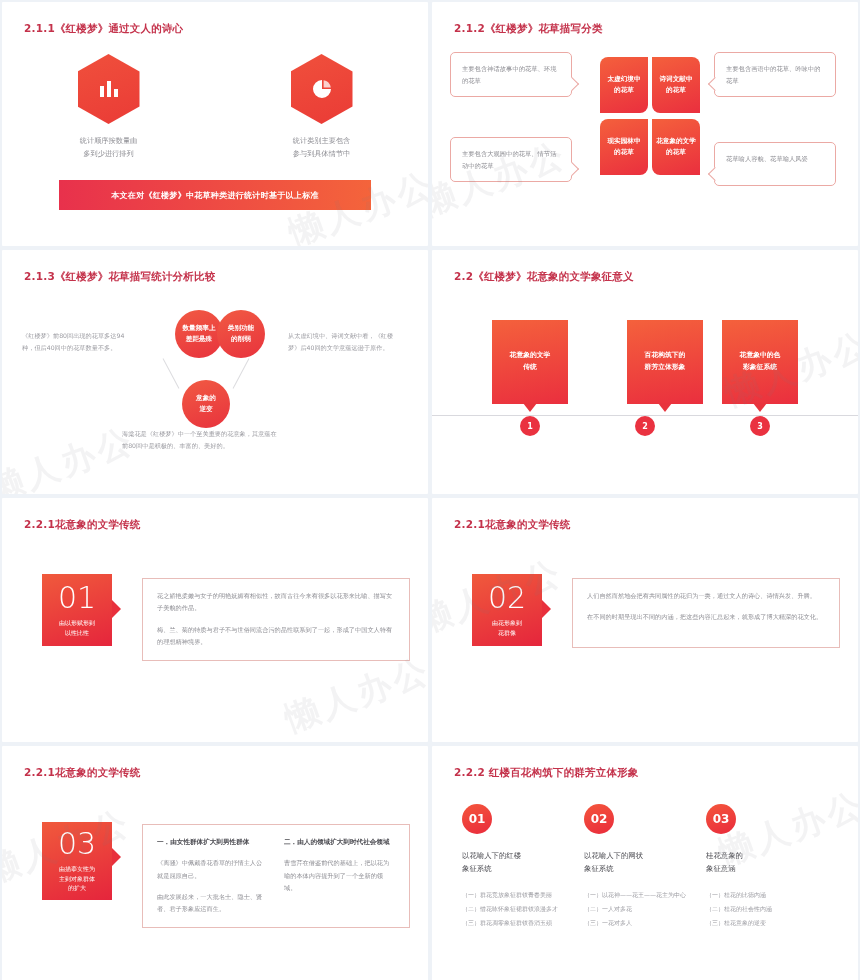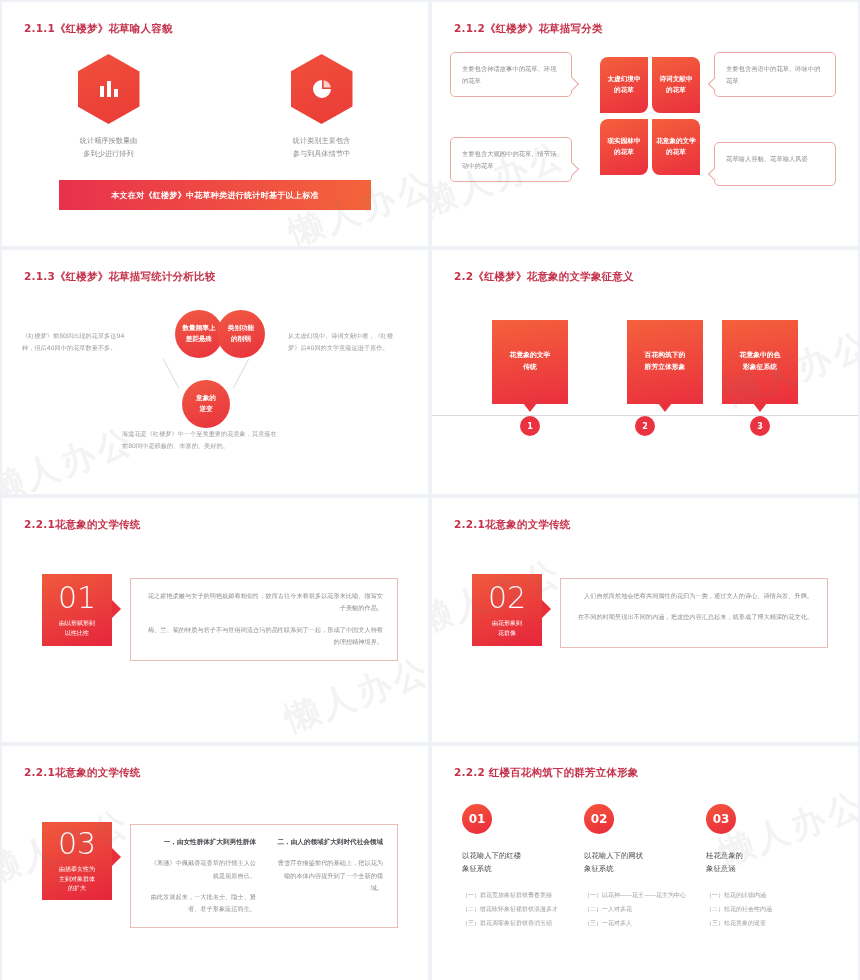--- a/index.html
+++ b/index.html
@@ -127,23 +127,23 @@
     display:flex; flex-direction:column; align-items:center; justify-content:center;
   }
   .numblk::after {
     content:""; position:absolute; right:-9px; top:26px;
     border-top:9px solid transparent; border-bottom:9px solid transparent;
     border-left:9px solid #e8303c;
   }
   .bignum { font-size:30px; font-weight:300; line-height:1; font-family:"DejaVu Sans",sans-serif; }
   .numcap { font-size:6px; margin-top:5px; line-height:1.6; }
   .txtbox {
-    position:absolute; left:128px; top:80px; width:268px; min-height:70px;
+    position:absolute; left:140px; top:80px; width:268px; min-height:70px;
     border:1px solid #e8bdb9; padding:11px 14px;
-    font-size:6.2px; color:#8d8d93; line-height:2;text-align:right;
+    font-size:6.2px; color:#8d8d93; line-height:2;
   }
   .txtbox p + p { margin-top:9px; }
   .twocol { display:flex; gap:16px; }
   .twocol > div { flex:1; }
   .colh { font-size:6.6px; font-weight:bold; color:#4a4a50; margin-bottom:8px; }
 
   
   .g3 { position:absolute; left:30px; top:58px; width:366px; display:flex; }
   .g3 > div { flex:1; padding-right:14px; }
   .numcircle {
@@ -154,21 +154,21 @@
   }
   .g3h { margin-top:16px; font-size:7.4px; color:#4e4e54; line-height:1.75; }
   .g3list { margin-top:12px; font-size:6px; color:#9a9aa0; line-height:2.3; }
 </style>
 </head>
 <body>
 
 <div class="grid">
 
   <div class="slide">
-    <div class="s-title">2.1.1《红楼梦》花草喻人容貌</div>
+    <div class="s-title">2.1.1《红楼梦》通过文人的诗心</div>
     <div class="hexrow">
       <div class="hexcol">
         <div class="hex">
           <svg width="22" height="20" viewBox="0 0 22 20">
             <rect x="2" y="7" width="4" height="11" fill="#fff"></rect>
             <rect x="9" y="2" width="4" height="16" fill="#fff"></rect>
             <rect x="16" y="10" width="4" height="8" fill="#fff"></rect>
           </svg>
         </div>
         <div class="cap" style="white-space:pre-line">统计顺序按数量由

